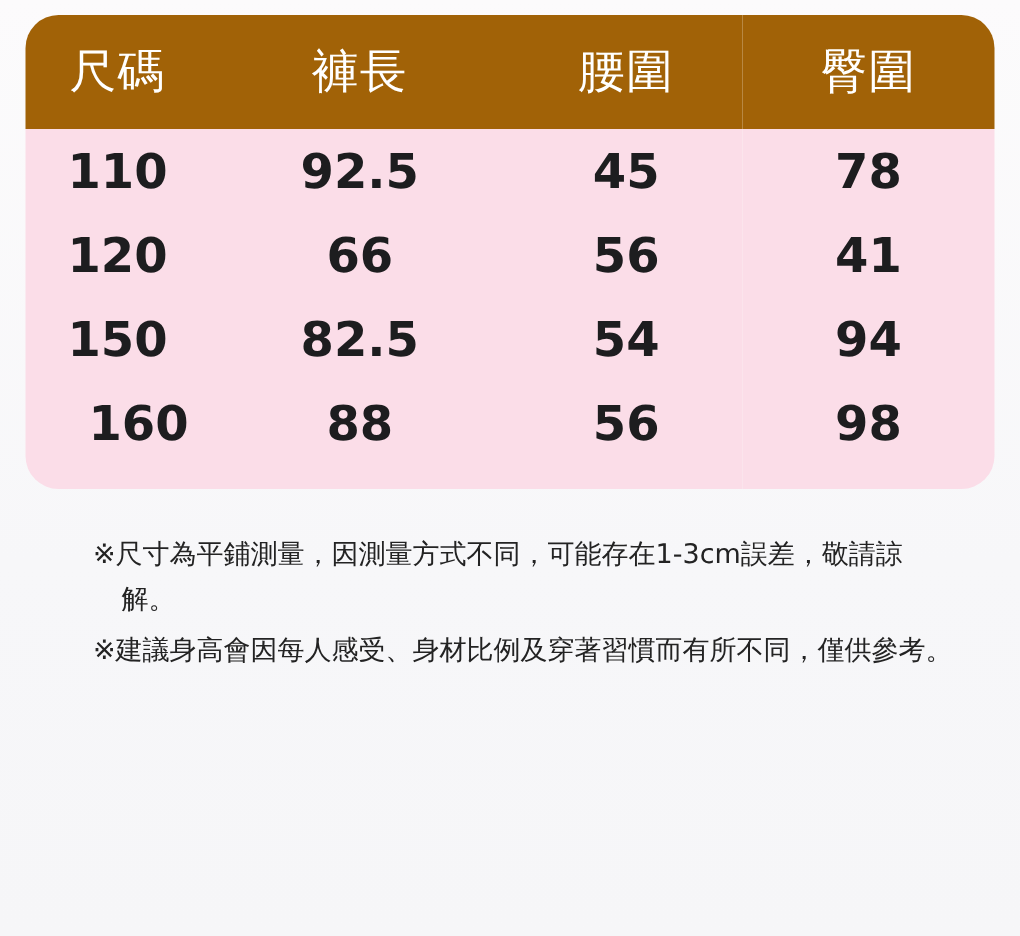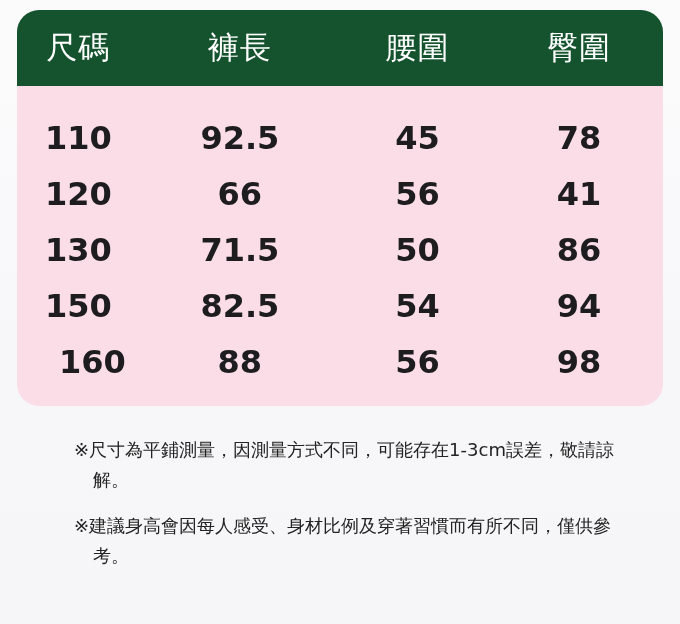--- a/index.html
+++ b/index.html
@@ -12,56 +12,56 @@
   }
   table.size-table {
     width: 646px;
     margin: 10px auto 0 auto;
     border-collapse: separate;
     border-spacing: 0;
     table-layout: fixed;
   }
   table.size-table thead th {
     height: 76px;
-    background: #14532d;
+    background: #a16207;
     color: #ffffff;
     font-size: 31px;
     font-weight: 500;
     text-align: center;
     vertical-align: middle;
     letter-spacing: 1px;
     padding: 0;
   }
   table.size-table thead th:first-child { border-top-left-radius: 22px; }
   table.size-table thead th:last-child  { border-top-right-radius: 22px; }
   table.size-table tbody td {
     height: 56px;
     background: #fbdde8;
     color: #1d1d1f;
     font-size: 32px;
     font-weight: 700;
     text-align: center;
     vertical-align: middle;
     padding: 0;
   }
-  table.size-table tbody tr.first td { padding-top: 24px; }
+  table.size-table tbody tr.first td { }
   table.size-table tbody tr.last td  { padding-bottom: 16px; }
   table.size-table tbody tr.last td:first-child { border-bottom-left-radius: 22px; padding-left: 28px; }
   table.size-table tbody tr.last td:last-child  { border-bottom-right-radius: 22px; }
 
   .notes {
     margin: 29px 0 0 58px;
     width: 582px;
     color: #232323;
     font-size: 18px;
     line-height: 30px;
     font-weight: 500;
   }
   .note {
-    margin: 16px;
+    margin: 4px;
     padding-left: 19px;
     text-indent: -19px;
   }
 </style>
 </head>
 <body>
 
 <table class="size-table">
   <colgroup>
     <col style="width:19%">
@@ -84,26 +84,20 @@
       <td>45</td>
       <td>78</td>
     </tr>
     <tr>
       <td>120</td>
       <td>66</td>
       <td>56</td>
       <td>41</td>
     </tr>
     <tr>
-      <td>130</td>
-      <td>71.5</td>
-      <td>50</td>
-      <td>86</td>
-    </tr>
-    <tr>
       <td>150</td>
       <td>82.5</td>
       <td>54</td>
       <td>94</td>
     </tr>
     <tr class="last">
       <td>160</td>
       <td>88</td>
       <td>56</td>
       <td>98</td>

